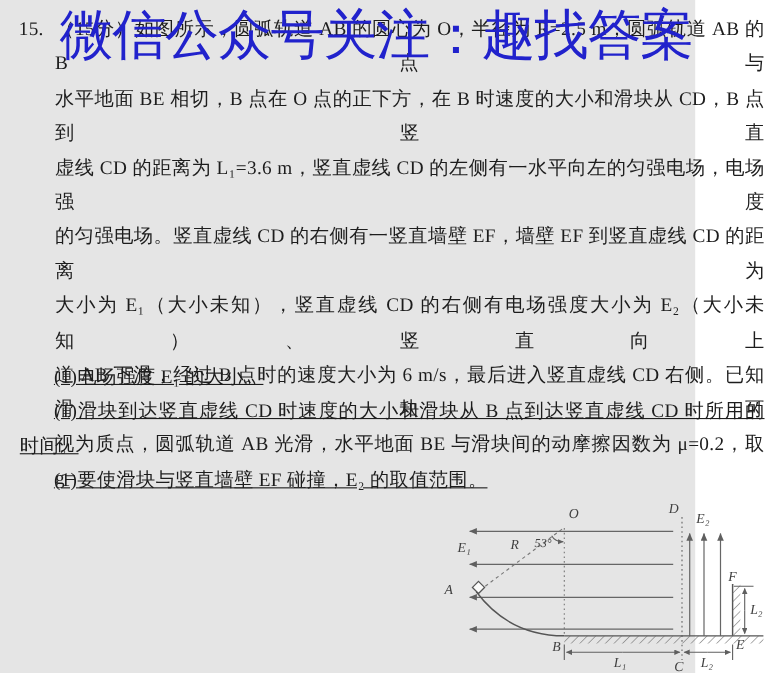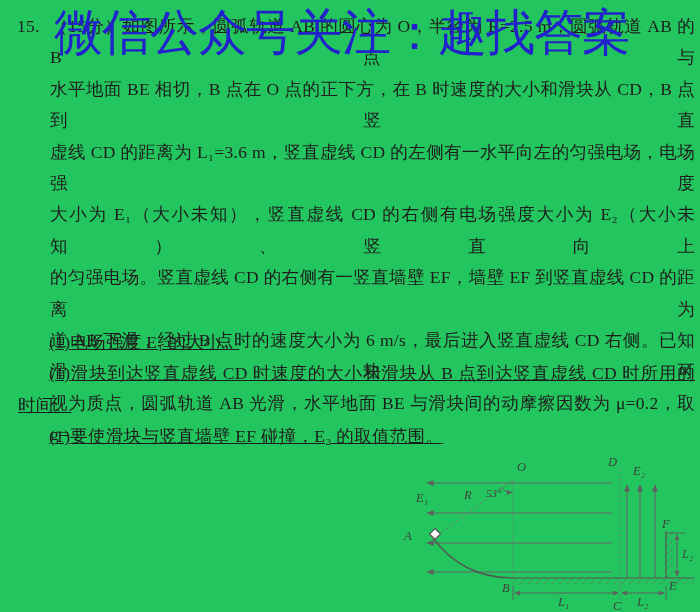--- a/index.html
+++ b/index.html
@@ -1,18 +1,18 @@
 <!DOCTYPE html>
 <html><head>
 <meta charset="utf-8">
 <style>
   html,body{margin:0;padding:0;}
   body{width:700px;height:612px;overflow:hidden;}
   .page{
-    position:relative;width:700px;height:612px;background:#22c55e;
+    position:relative;width:632px;height:612px;background:#e5e5e5;
     font-family:"Liberation Serif","DejaVu Serif",serif;
     color:#1d1d1d;font-size:17.5px;line-height:31.4px;letter-spacing:.3px;
   }
   
   .main{position:absolute;left:50px;top:11px;width:645px;}
   .pline{position:relative;text-align:justify;text-align-last:justify;white-space:nowrap0;}
   .pline.last{text-align-last:left;}
   .num{position:absolute;left:-33px;top:0;}
   
   .qs{position:absolute;left:18px;top:327px;width:677px;}
@@ -39,22 +39,22 @@
 <body>
 
 <div class="page">
 
   <div class="main">
     <div class="pline">
       <span class="num">15.</span><span>（15分）如图所示，圆弧轨道 AB 的圆心为 O，半径为 R=2.5 m，圆弧轨道 AB 的 B 点与</span>
     </div>
     <div class="pline">水平地面 BE 相切，B 点在 O 点的正下方，在 B 时速度的大小和滑块从 CD，B 点到竖直</div>
     <div class="pline">虚线 CD 的距离为 L₁=3.6 m，竖直虚线 CD 的左侧有一水平向左的匀强电场，电场强度</div>
+    <div class="pline">的匀强电场。竖直虚线 CD 的右侧有一竖直墙壁 EF，墙壁 EF 到竖直虚线 CD 的距离为</div>
     <div class="pline">大小为 E₁（大小未知），竖直虚线 CD 的右侧有电场强度大小为 E₂（大小未知）、竖直向上</div>
-    <div class="pline">的匀强电场。竖直虚线 CD 的右侧有一竖直墙壁 EF，墙壁 EF 到竖直虚线 CD 的距离为</div>
     <div class="pline">道 AB 下滑，经过 B 点时的速度大小为 6 m/s，最后进入竖直虚线 CD 右侧。已知滑块可</div>
     <div class="pline">视为质点，圆弧轨道 AB 光滑，水平地面 BE 与滑块间的动摩擦因数为 μ=0.2，取 g=</div>
   </div>
 
   <div class="qs">
     <div class="q">(1)电场强度 E₁ 的大小。</div>
     <div class="q just">(1)滑块到达竖直虚线 CD 时速度的大小和滑块从 B 点到达竖直虚线 CD 时所用的</div>
     <div class="q cont">时间。</div>
     <div class="q">(1)要使滑块与竖直墙壁 EF 碰撞，E₂ 的取值范围。</div>
   </div>

